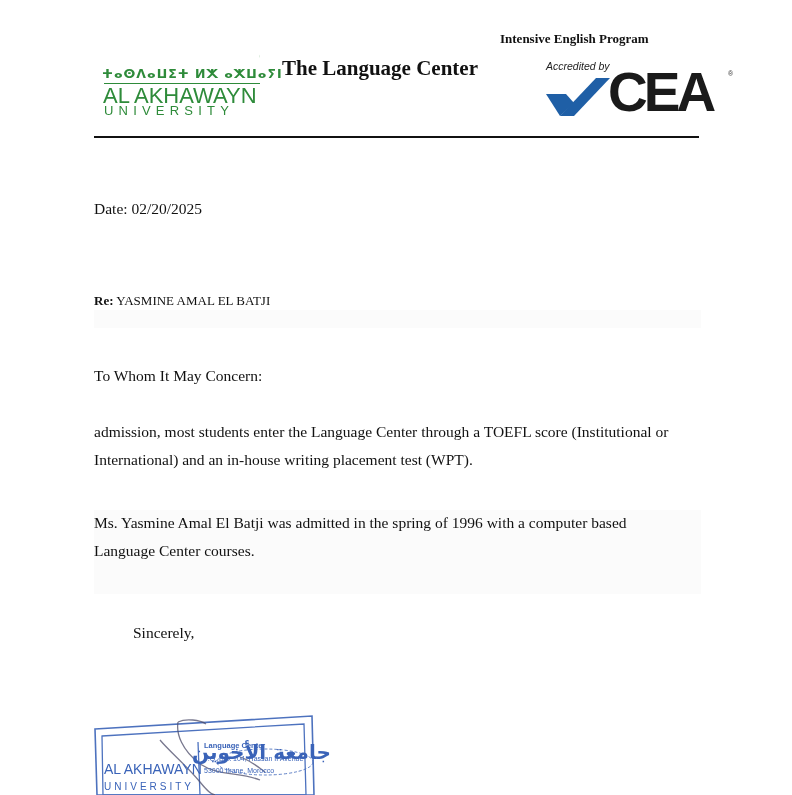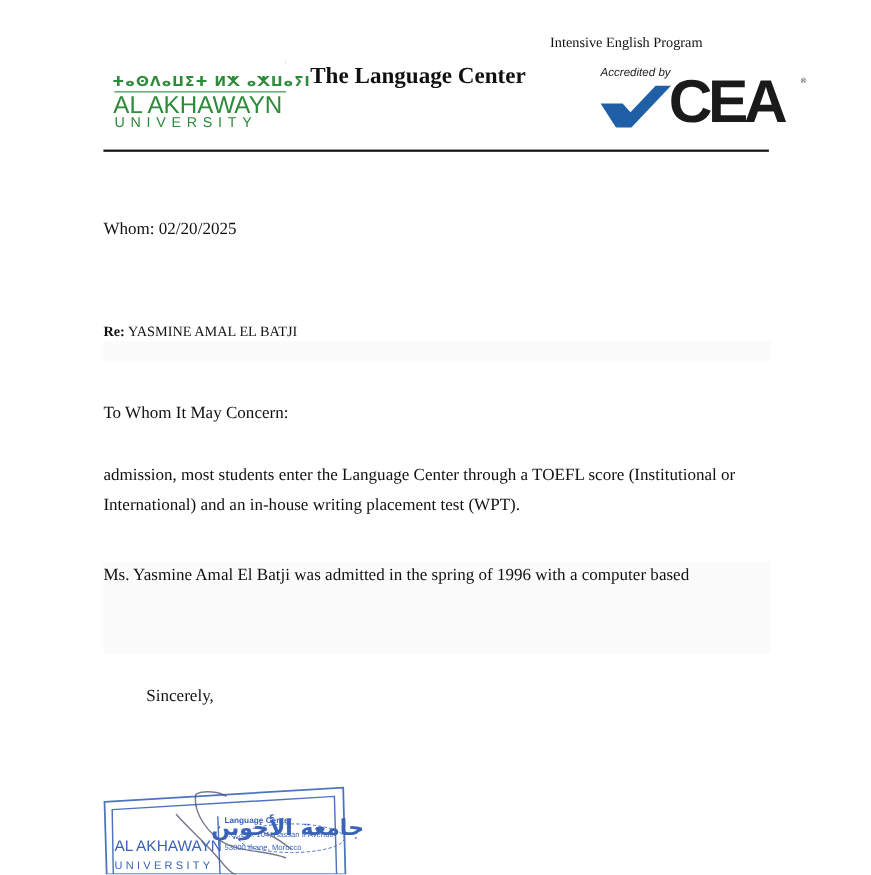--- a/index.html
+++ b/index.html
@@ -9,21 +9,21 @@
     
     .aui-logo { position: absolute; left: 100px; top: 28px; width: 162px; height: 90px; }
     .aui-arabic { position: absolute; left: 0; top: 0; width: 160px; height: 36px; }
     .aui-tifinagh { position: absolute; left: 2px; top: 38px; font-family: "DejaVu Sans", sans-serif; font-size: 12.5px; letter-spacing: 1px; color: #2e8b3a; white-space: nowrap; font-weight: bold; }
     .aui-rule { position: absolute; left: 4px; top: 55px; width: 156px; height: 1px; background: #2e8b3a; }
     .aui-name { position: absolute; left: 3px; top: 55px; font-family: "Liberation Sans", sans-serif; font-size: 22px; color: #2e8b3a; letter-spacing: 0px; white-space: nowrap; line-height: 26px; }
     .aui-univ { position: absolute; left: 4px; top: 76px; font-family: "Liberation Sans", sans-serif; font-size: 13px; color: #2e8b3a; letter-spacing: 5.2px; white-space: nowrap; line-height: 14px; }
 
     .center-title { position: absolute; left: 282px; top: 56px; font-size: 21px; font-weight: bold; color: #111; white-space: nowrap; }
 
-    .iep-label { position: absolute; left: 500px; top: 31px; font-size: 13px; font-weight: normal; color: #111; white-space: nowrap; }
+    .iep-label { position: absolute; left: 500px; top: 31px; font-size: 13px; font-weight: bold; color: #111; white-space: nowrap; }
     .cea-logo { position: absolute; left: 500px; top: 58px; width: 195px; height: 62px; margin-left: 44px; }
     .cea-accredited { position: absolute; left: 2px; top: 2px; font-family: "Liberation Sans", sans-serif; font-style: italic; font-size: 10.5px; color: #222; white-space: nowrap; }
     .cea-check { position: absolute; left: 0; top: 14px; width: 72px; height: 46px; }
     .cea-text { position: absolute; left: 64px; top: 6px; font-family: "Liberation Sans", sans-serif; font-weight: bold; font-size: 55px; letter-spacing: -4px; color: #1a1a1a; line-height: 56px; white-space: nowrap; }
     .cea-reg { position: absolute; left: 184px; top: 12px; font-family: "Liberation Sans", sans-serif; font-size: 7px; color: #333; }
 
     .header-rule { position: absolute; left: 94px; top: 136px; width: 605px; height: 2px; background: #111; }
 
     
     .line { position: absolute; left: 94px; font-size: 15.5px; white-space: nowrap; color: #111; }
@@ -62,35 +62,36 @@
   <svg class="cea-check" viewBox="0 0 72 46">
     <polygon points="2,22 22,22 30,31 16,44" fill="#1f5fa6"></polygon>
     <polygon points="16,44 52,6 66,6 30,44" fill="#1f5fa6"></polygon>
   </svg>
   <div class="cea-text">CEA</div>
   <div class="cea-reg">®</div>
 </div>
 
 <div class="header-rule"></div>
 
-<div class="line date"><span>Whom: </span><span>02/20/2025</span></div>
+<div class="line date"><span>Date: </span><span>02/20/2025</span></div>
 
 <div class="re-box"></div>
 <div class="line re"><span class="re-label">Re:</span><span> YASMINE AMAL EL BATJI</span></div>
 
 <div class="line greeting">To Whom It May Concern:</div>
 
 <div class="para para1">
   <div>admission, most students enter the Language Center through a TOEFL score (Institutional or</div>
   <div>International) and an in-house writing placement test (WPT).</div>
 </div>
 
 <div class="para2-box"></div>
 <div class="para para2">
   <div>Ms. Yasmine Amal El Batji was admitted in the spring of 1996 with a computer based</div>
+  <div>Language Center courses.</div>
 </div>
 
 <div class="line closing">Sincerely,</div>
 
 <svg class="stamp" viewBox="0 0 240 83">
   <g fill="none" stroke="#3a63b8" stroke-width="1.6" opacity="0.9">
     <polygon points="5,17 222,4 224,83 7,83"></polygon>
     <polygon points="12,24 214,12 216,83 13,83" stroke-width="1.3"></polygon>
     <line x1="108" y1="30" x2="110" y2="83" stroke-width="1.3"></line>
     <ellipse cx="175" cy="50" rx="48" ry="13" stroke-dasharray="3,2" stroke-width="0.9"></ellipse>

